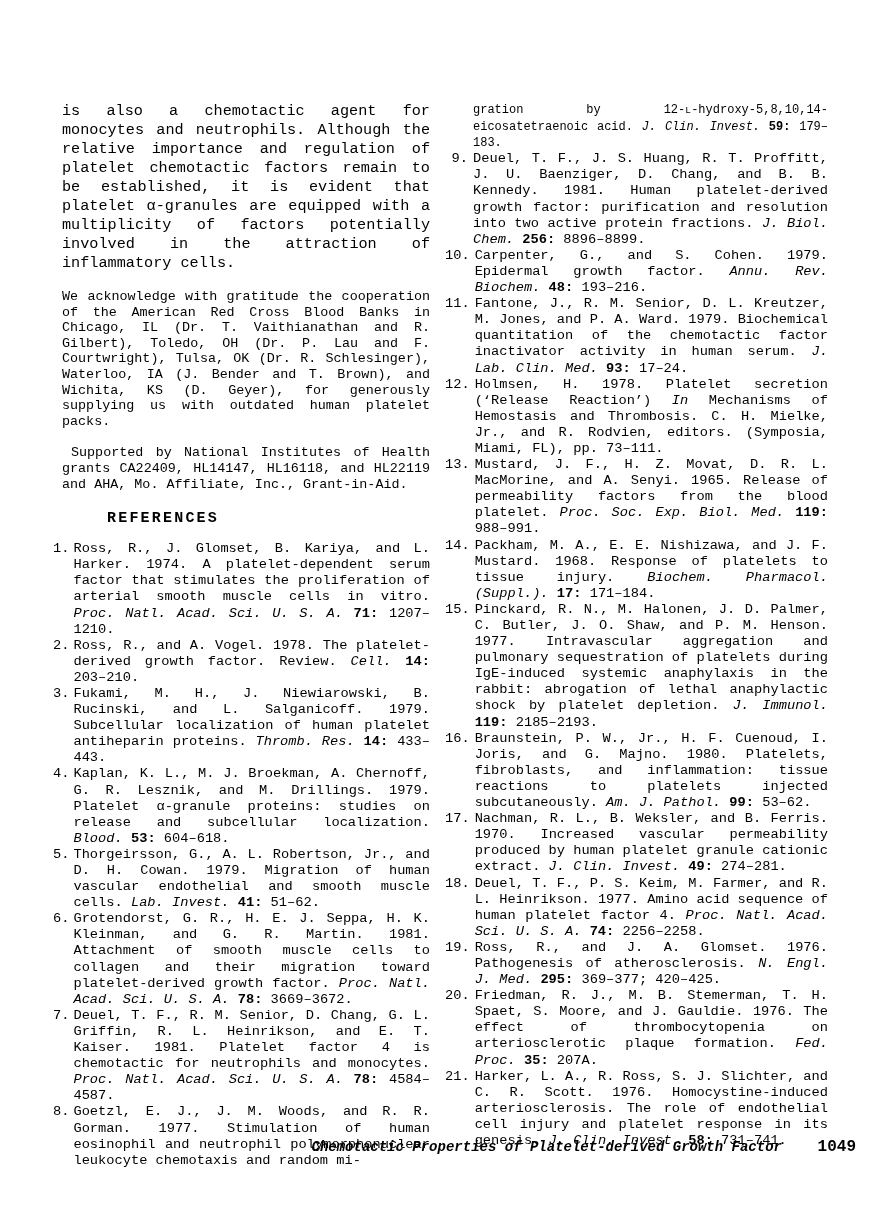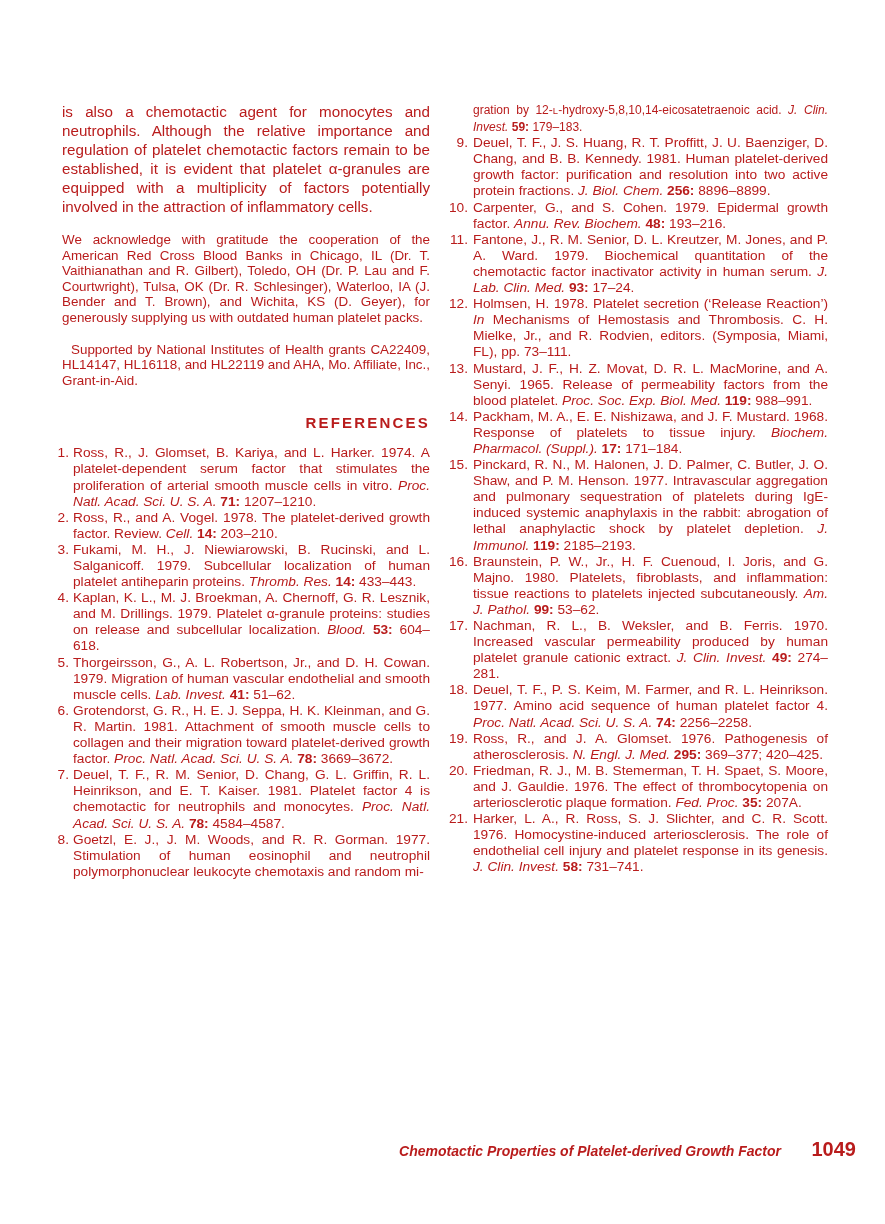--- a/index.html
+++ b/index.html
@@ -2,40 +2,40 @@
 <html><head>
 <meta charset="utf-8">
 <style>
   * { margin: 0; padding: 0; box-sizing: border-box; }
   html, body { background: #ffffff; }
   .page {
     position: relative;
     width: 885px;
     height: 1224px;
     background: #ffffff;
-    color: #b91c1c;
-    font-family: Liberation Sans, sans-serif;
+    color: #000000;
+    font-family: Liberation Mono, monospace;
     overflow: hidden;
   }
   .col { position: absolute; top: 102px; }
   .col-left  { left: 62px;  width: 368px; }
   .col-right { left: 445px; width: 383px; }
 
   .intro {
     font-size: 15.2px;
     line-height: 19px;
     text-align: justify;
   }
   .section-heading {
     font-size: 15px;
     font-weight: 700;
     letter-spacing: 2.2px;
     margin: 28px 0 13px 45px;
   }
-  .refs-heading { margin-top: 26px; margin-bottom: 14px; text-align: right; }
+  .refs-heading { margin-top: 18px; margin-bottom: 14px; }
 
   .ack {
     font-size: 13.4px;
     line-height: 15.6px;
     text-align: justify;
     margin-top: 16px;
   }
   .ack.indented { text-indent: 9px; }
 
   .refs { margin-left: -9px; }
@@ -66,21 +66,21 @@
     right: 29px;
     white-space: nowrap;
   }
   .running-title {
     font-style: italic;
     font-weight: 700;
     font-size: 14px;
   }
   .page-number {
     font-weight: 700;
-    font-size: 20px;
+    font-size: 16px;
     margin-left: 26px;
   }
 </style>
 </head>
 <body>
 
 <div class="page">
 
   <div class="col col-left">
     <p class="intro">is also a chemotactic agent for monocytes and neutrophils. Although the relative importance and regulation of platelet chemotactic factors remain to be established, it is evident that platelet α-granules are equipped with a multiplicity of factors potentially involved in the attraction of inflammatory cells.</p>

